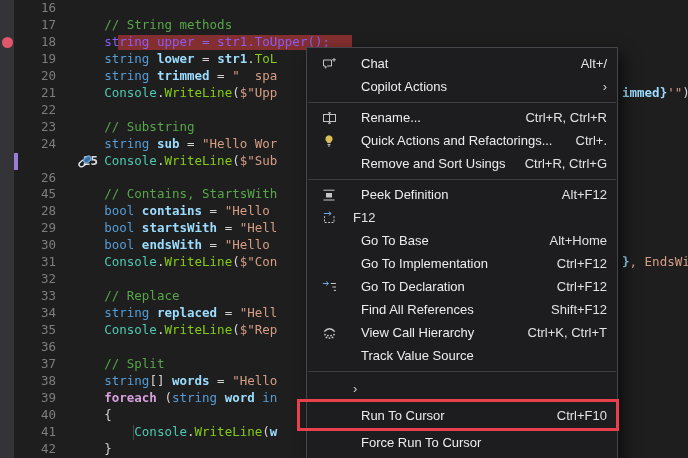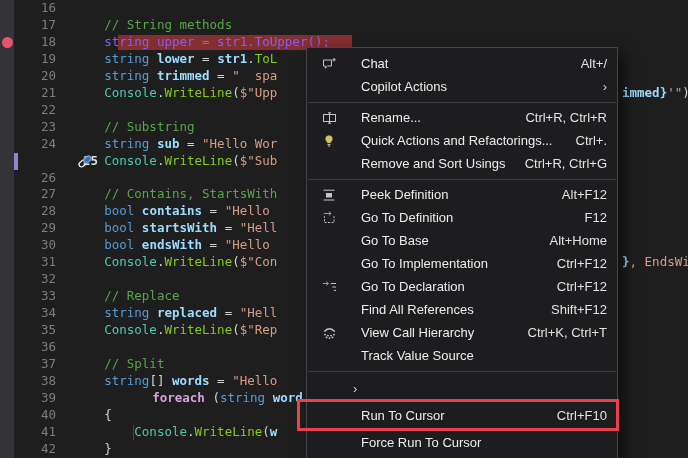--- a/index.html
+++ b/index.html
@@ -13,21 +13,21 @@
   .bp-dot{position:absolute;left:2px;top:3px;width:11px;height:11px;border-radius:50%;background:#e2566b;}
   .active-bar{position:absolute;left:14px;top:0;bottom:0;width:4px;background:#9b7cd6;}
   .g-ic{position:absolute;left:77px;top:1px;}
   .code{position:absolute;left:44px;top:0;z-index:2;}
   .hl18{position:absolute;left:118px;top:1px;bottom:1px;width:234px;background:#842f2f;z-index:1;}
   .rfrag{position:absolute;left:622px;top:0;z-index:0;white-space:pre;}
   .guide{position:absolute;left:133px;top:1px;bottom:1px;width:1px;background:#46464a;}
   .tk-ws{color:#d4d4d4;}
   .tk-c{color:#57a64a;}
   .tk-k{color:#569cd6;}
-  .tk-ctl{color:#d8a0df;font-weight:bold;margin-left:48px;}
+  .tk-ctl{color:#d8a0df;font-weight:bold;}
   .tk-id{color:#9cdcfe;font-weight:bold;}
   .tk-cls{color:#4ec9b0;}
   .tk-m{color:#84cc16;}
   .tk-s{color:#d69d85;}
   .tk-p{color:#d4d4d4;}
   .tk-bp{color:#8b5cf6;font-weight:normal;}
   #context-menu{position:absolute;left:306px;top:47px;width:312px;box-sizing:border-box;
     background:#1d1d1f;border:1px solid #45454a;box-shadow:6px 6px 14px rgba(0,0,0,.55);
     padding:4px 0 6px 0;z-index:20;font:13px "Liberation Sans",sans-serif;color:#ededed;}
   .mi{height:23px;display:flex;align-items:center;padding:0 10px;cursor:default;}
@@ -54,21 +54,21 @@
     <div class="row"><span class="ln">22</span><span class="code"></span></div>
     <div class="row"><span class="ln">23</span><span class="code"><span class="tk-ws">        </span><span class="tk-c">// Substring</span></span></div>
     <div class="row"><span class="ln">24</span><span class="code"><span class="tk-ws">        </span><span class="tk-k">string </span><span class="tk-id">sub</span><span class="tk-p"> = </span><span class="tk-s">"Hello Wor</span></span></div>
     <div class="row"><span class="active-bar"></span><span class="ln cur">25</span><svg class="g-ic" width="16" height="15" viewBox="0 0 16 15">
         <g transform="rotate(-40 8 7.5)">
           <rect x="1" y="5" width="8" height="5" rx="2.5" fill="none" stroke="#e8eef5" stroke-width="1.3"></rect>
           <rect x="7" y="5" width="8" height="5" rx="2.5" fill="#3c6e9f" stroke="#6fa8dc" stroke-width="1.3"></rect>
         </g>
       </svg><span class="code"><span class="tk-ws">        </span><span class="tk-cls">Console</span><span class="tk-p">.</span><span class="tk-m">WriteLine</span><span class="tk-p">(</span><span class="tk-s">$"Sub</span></span></div>
     <div class="row"><span class="ln">26</span><span class="code"></span></div>
-    <div class="row"><span class="ln">27</span><span class="code"><span class="tk-ws">        </span><span class="tk-c">// Contains, StartsWith</span></span></div>
+    <div class="row"><span class="ln">45</span><span class="code"><span class="tk-ws">        </span><span class="tk-c">// Contains, StartsWith</span></span></div>
     <div class="row"><span class="ln">28</span><span class="code"><span class="tk-ws">        </span><span class="tk-k">bool </span><span class="tk-id">contains</span><span class="tk-p"> = </span><span class="tk-s">"Hello </span></span></div>
     <div class="row"><span class="ln">29</span><span class="code"><span class="tk-ws">        </span><span class="tk-k">bool </span><span class="tk-id">startsWith</span><span class="tk-p"> = </span><span class="tk-s">"Hell</span></span></div>
     <div class="row"><span class="ln">30</span><span class="code"><span class="tk-ws">        </span><span class="tk-k">bool </span><span class="tk-id">endsWith</span><span class="tk-p"> = </span><span class="tk-s">"Hello </span></span></div>
     <div class="row"><span class="ln">31</span><span class="code"><span class="tk-ws">        </span><span class="tk-cls">Console</span><span class="tk-p">.</span><span class="tk-m">WriteLine</span><span class="tk-p">(</span><span class="tk-s">$"Con</span></span><span class="rfrag"><span class="tk-id">}</span><span class="tk-s">, EndsWi</span></span></div>
     <div class="row"><span class="ln">32</span><span class="code"></span></div>
     <div class="row"><span class="ln">33</span><span class="code"><span class="tk-ws">        </span><span class="tk-c">// Replace</span></span></div>
     <div class="row"><span class="ln">34</span><span class="code"><span class="tk-ws">        </span><span class="tk-k">string </span><span class="tk-id">replaced</span><span class="tk-p"> = </span><span class="tk-s">"Hell</span></span></div>
     <div class="row"><span class="ln">35</span><span class="code"><span class="tk-ws">        </span><span class="tk-cls">Console</span><span class="tk-p">.</span><span class="tk-m">WriteLine</span><span class="tk-p">(</span><span class="tk-s">$"Rep</span></span></div>
     <div class="row"><span class="ln">36</span><span class="code"></span></div>
     <div class="row"><span class="ln">37</span><span class="code"><span class="tk-ws">        </span><span class="tk-c">// Split</span></span></div>
@@ -131,21 +131,20 @@
       <span class="lb">Peek Definition</span>
       <span class="sc">Alt+F12</span>
     </div>
     <div class="mi">
       <span class="ic">
         <svg width="15" height="14" viewBox="0 0 15 14">
           <path d="M1.8 2.5h7M6.8.6l2.4 1.9-2.4 1.9" stroke="#6fa8dc" fill="none"></path>
           <path d="M12 5.2v6.3H2.5V5.2" stroke="#c5c5c5" fill="none" stroke-dasharray="2 1.4"></path>
         </svg>
       </span>
-      <span class="lb">Go To Definition</span>
       <span class="sc">F12</span>
     </div>
     <div class="mi">
       <span class="ic"></span>
       <span class="lb">Go To Base</span>
       <span class="sc">Alt+Home</span>
     </div>
     <div class="mi">
       <span class="ic"></span>
       <span class="lb">Go To Implementation</span>

